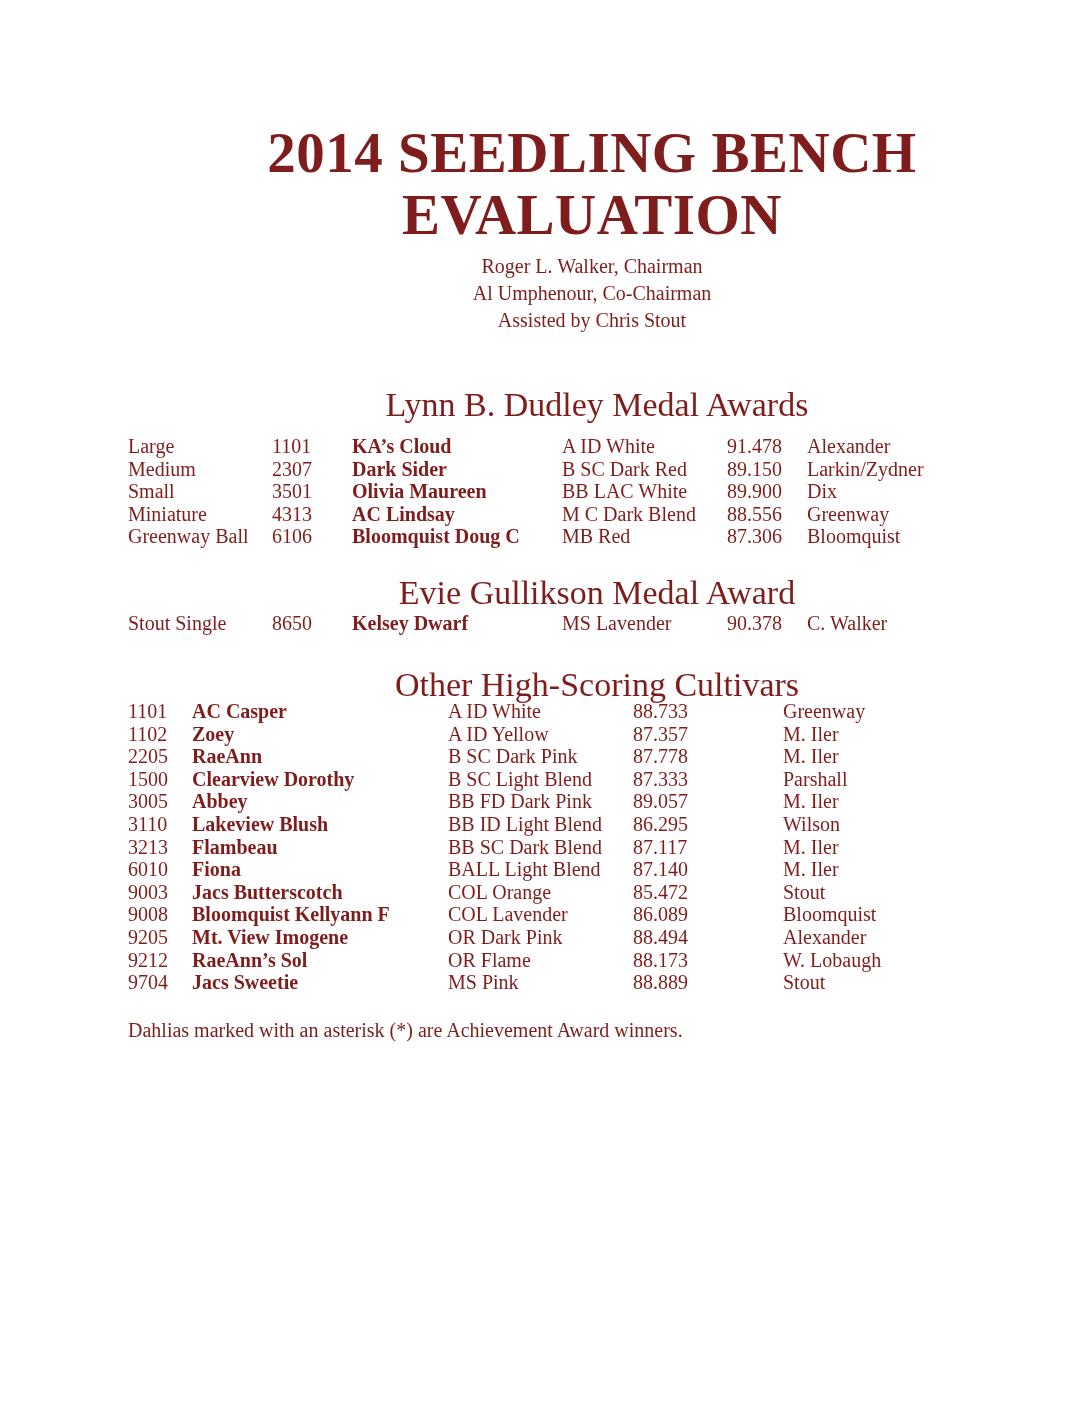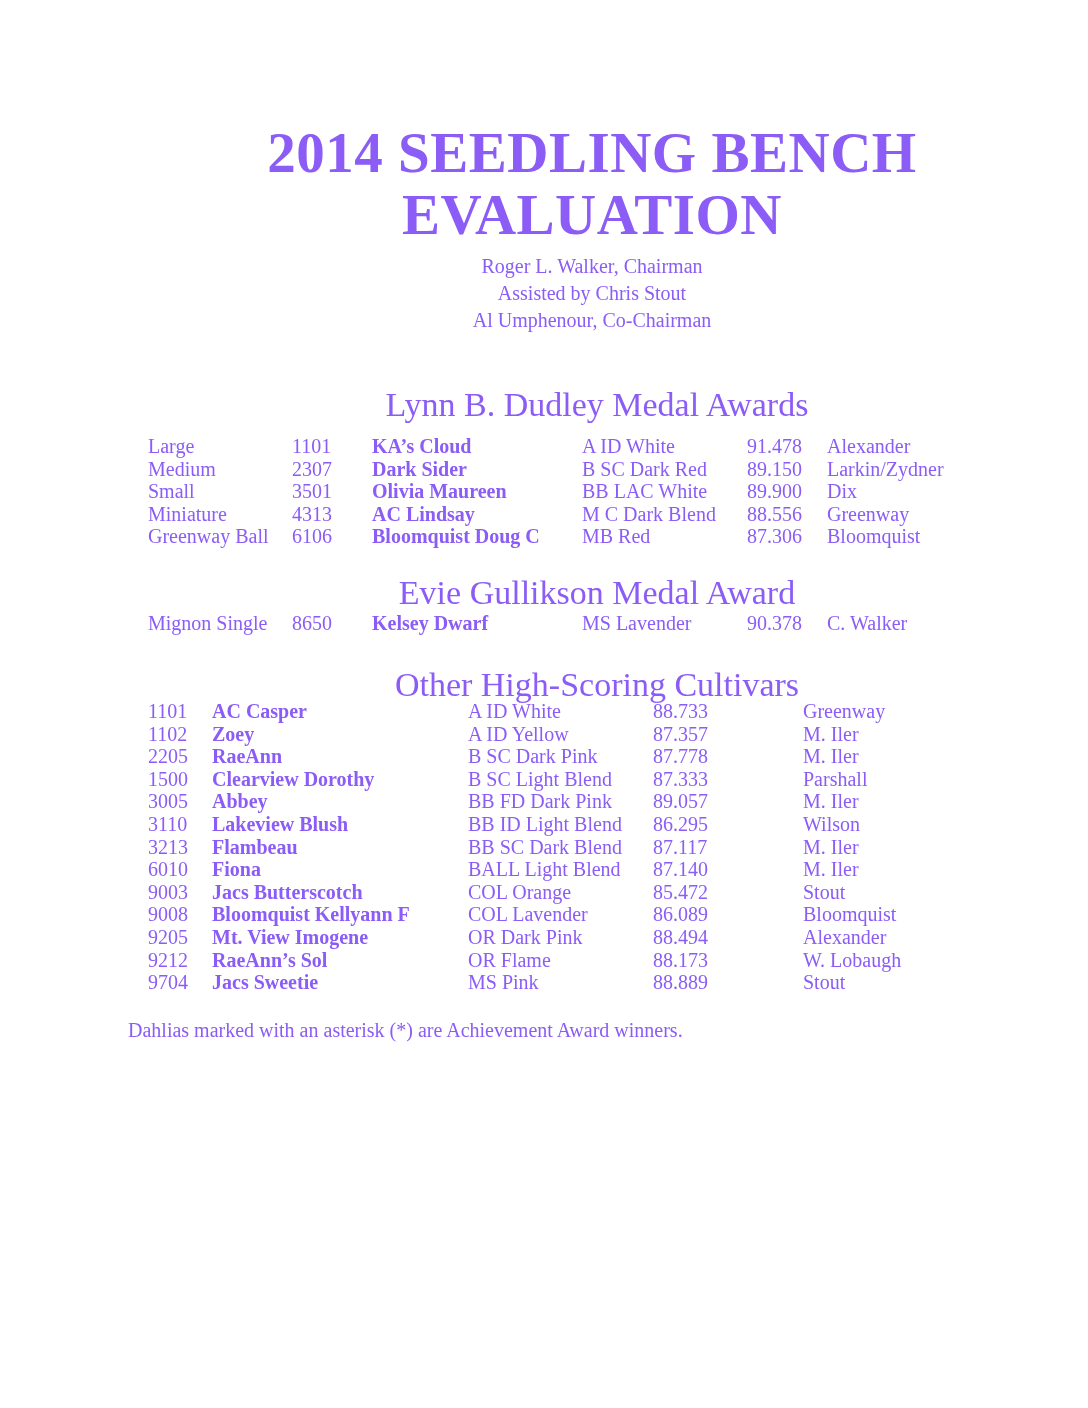--- a/index.html
+++ b/index.html
@@ -1,21 +1,21 @@
 <!DOCTYPE html>
 <html><head>
 <meta charset="utf-8">
 <style>
   html,body { margin:0; padding:0; background:#e8e8e8; }
   .page {
     position:relative;
     width:1088px; height:1408px;
     margin:0 auto;
     background:#ffffff;
-    color:#8b5cf6;
+    color:#7f1d1d;
     font-family:"Liberation Serif", serif;
     overflow:hidden;
   }
   .content-abs { position:absolute; left:128px; width:928px; }
 
   
   .doc-title {
     top:122px;
     text-align:center;
     font-size:57px;
@@ -37,21 +37,21 @@
     line-height:40px;
     font-weight:normal;
     margin:5px;
   }
   .h-dudley   { top:380px; }
   .h-gullikson{ top:568px; }
   .h-other    { top:660px; }
 
   
   .tbl { font-size:20px; }
-  .tbl .row { position:relative; height:22.6px;margin-left:20px; }
+  .tbl .row { position:relative; height:22.6px; }
   .tbl .c { position:absolute; top:0; white-space:nowrap; line-height:22.6px; }
   .t-dudley    { top:435px; }
   .t-gullikson { top:612px; }
   .t-other     { top:700px; }
 
   
   .awards .cat   { left:0; }
   .awards .num   { left:144px; }
   .awards .name  { left:224px; font-weight:bold; }
   .awards .type  { left:434px; }
@@ -77,22 +77,22 @@
 
 <div class="page">
 
   <div class="content-abs doc-title">
     <div>2014 SEEDLING BENCH</div>
     <div>EVALUATION</div>
   </div>
 
   <div class="content-abs doc-byline">
     <div>Roger L. Walker, Chairman</div>
+    <div>Al Umphenour, Co-Chairman</div>
     <div>Assisted by Chris Stout</div>
-    <div>Al Umphenour, Co-Chairman</div>
   </div>
 
   <h2 class="content-abs section-heading h-dudley">Lynn B. Dudley Medal Awards</h2>
 
   <div class="content-abs tbl awards t-dudley">
 
   <div class="row">
       <span class="c cat">Large</span>
       <span class="c num">1101</span>
       <span class="c name">KA’s Cloud</span>
@@ -132,21 +132,21 @@
       <span class="c score">87.306</span>
       <span class="c orig">Bloomquist</span>
     </div>
     </div>
 
   <h2 class="content-abs section-heading h-gullikson">Evie Gullikson Medal Award</h2>
 
   <div class="content-abs tbl awards t-gullikson">
 
   <div class="row">
-      <span class="c cat">Mignon Single</span>
+      <span class="c cat">Stout Single</span>
       <span class="c num">8650</span>
       <span class="c name">Kelsey Dwarf</span>
       <span class="c type">MS Lavender</span>
       <span class="c score">90.378</span>
       <span class="c orig">C. Walker</span>
     </div>
     </div>
 
   <h2 class="content-abs section-heading h-other">Other High-Scoring Cultivars</h2>
 

